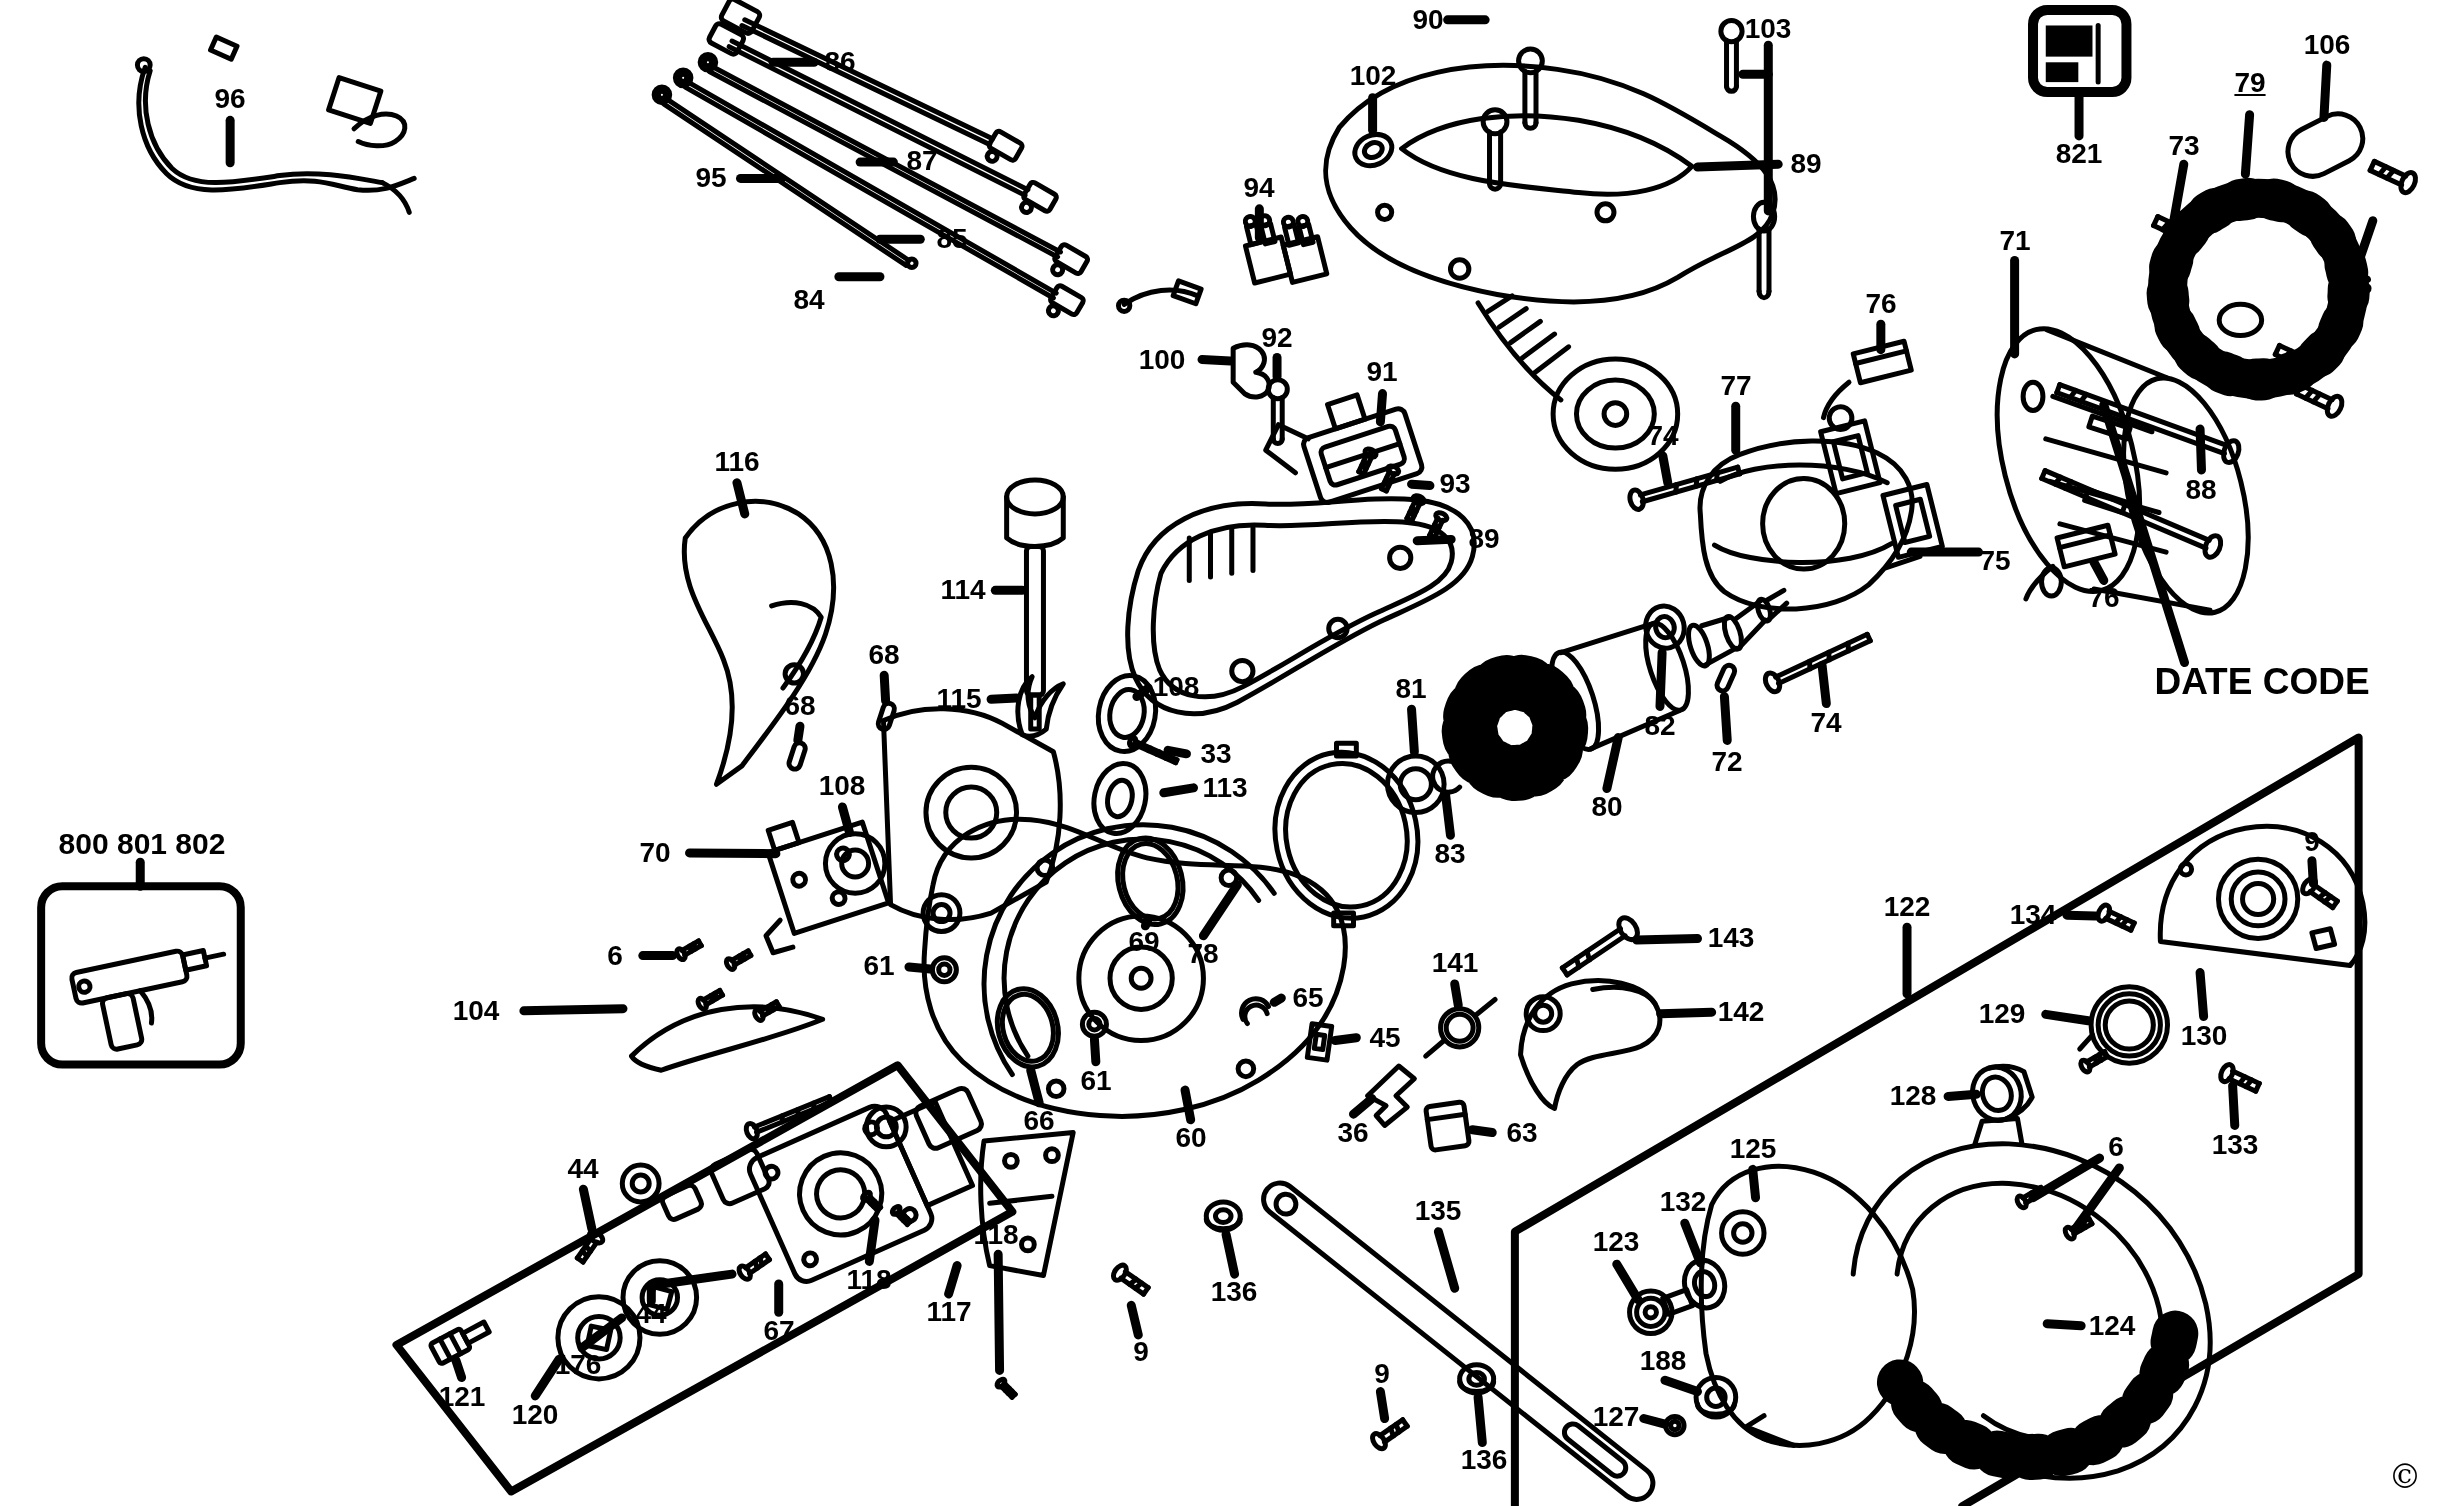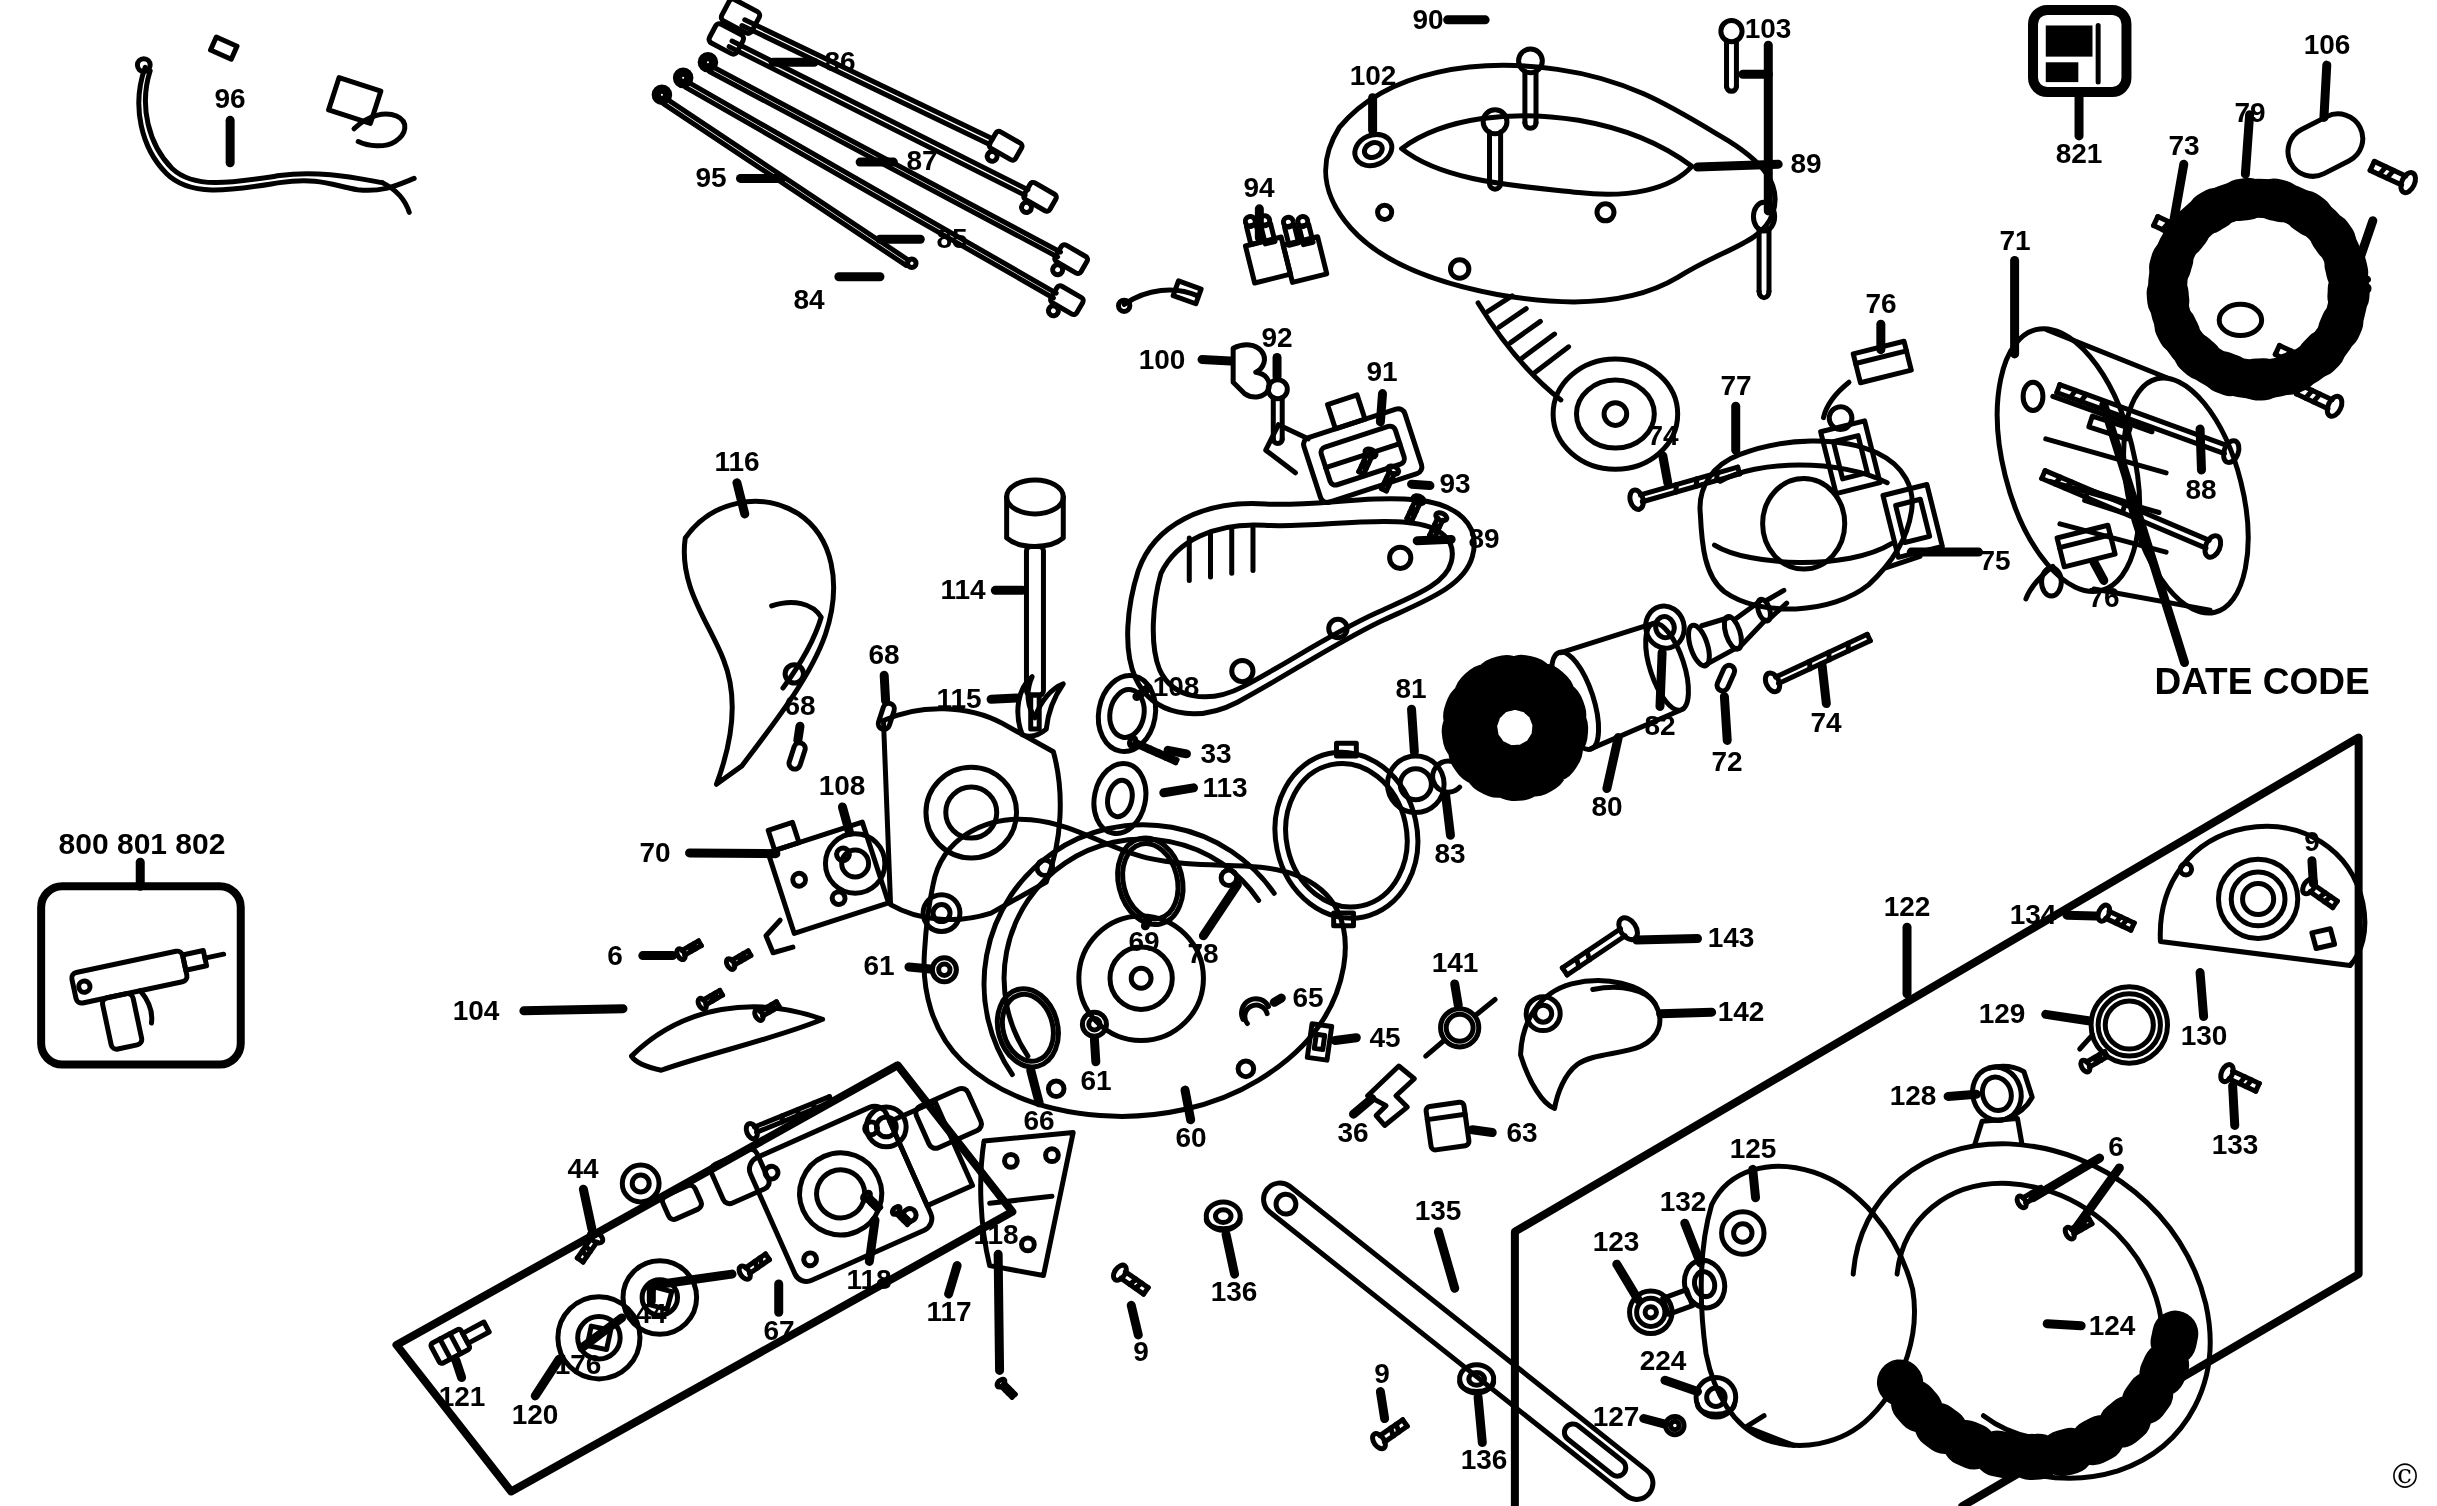--- a/index.html
+++ b/index.html
@@ -663,21 +663,21 @@
     <div class="part-label" style="left: 1259px; top: 188px;">94</div>
     <div class="part-label" style="left: 1162px; top: 360px;">100</div>
     <div class="part-label" style="left: 1277px; top: 338px;">92</div>
     <div class="part-label" style="left: 1382px; top: 372px;">91</div>
     <div class="part-label" style="left: 1455px; top: 484px;">93</div>
     <div class="part-label" style="left: 1484px; top: 539px;">89</div>
     <div class="part-label" style="left: 1806px; top: 164px;">89</div>
     <div class="part-label" style="left: 1768px; top: 29px;">103</div>
     <div class="part-label" style="left: 2079px; top: 154px;">821</div>
     <div class="part-label" style="left: 2327px; top: 45px;">106</div>
-    <div class="part-label" style="left: 2250px; top: 113px;">79</div>
+    <div class="part-label" style="left: 2250px; top: 83px; text-decoration: underline;">79</div>
     <div class="part-label" style="left: 2184px; top: 146px;">73</div>
     <div class="part-label" style="left: 2357px; top: 285px;">73</div>
     <div class="part-label" style="left: 2015px; top: 241px;">71</div>
     <div class="part-label" style="left: 2201px; top: 490px;">88</div>
     <div class="part-label" style="left: 1881px; top: 304px;">76</div>
     <div class="part-label" style="left: 1736px; top: 386px;">77</div>
     <div class="part-label" style="left: 1663px; top: 436px;">74</div>
     <div class="part-label" style="left: 1995px; top: 561px;">75</div>
     <div class="part-label" style="left: 2104px; top: 598px;">76</div>
     <div class="part-label" style="left: 1727px; top: 762px;">72</div>
@@ -722,21 +722,21 @@
     <div class="part-label" style="left: 779px; top: 1331px;">67</div>
     <div class="part-label" style="left: 949px; top: 1312px;">117</div>
     <div class="part-label" style="left: 869px; top: 1280px;">118</div>
     <div class="part-label" style="left: 996px; top: 1235px;">118</div>
     <div class="part-label" style="left: 578px; top: 1365px;">176</div>
     <div class="part-label" style="left: 535px; top: 1415px;">120</div>
     <div class="part-label" style="left: 462px; top: 1397px;">121</div>
     <div class="part-label" style="left: 1753px; top: 1149px;">125</div>
     <div class="part-label" style="left: 1683px; top: 1202px;">132</div>
     <div class="part-label" style="left: 1616px; top: 1242px;">123</div>
-    <div class="part-label" style="left: 1663px; top: 1361px;">224</div>
+    <div class="part-label" style="left: 1663px; top: 1361px;">188</div>
     <div class="part-label" style="left: 1616px; top: 1417px;">127</div>
     <div class="part-label" style="left: 2112px; top: 1326px;">124</div>
     <div class="part-label" style="left: 1913px; top: 1096px; text-align: center;">128</div>
     <div class="part-label" style="left: 2002px; top: 1014px;">129</div>
     <div class="part-label" style="left: 2033px; top: 915px;">134</div>
     <div class="part-label" style="left: 2204px; top: 1036px;">130</div>
     <div class="part-label" style="left: 2235px; top: 1145px;">133</div>
     <div class="part-label" style="left: 2312px; top: 842px;">9</div>
     <div class="part-label" style="left: 2116px; top: 1147px;">6</div>
 

